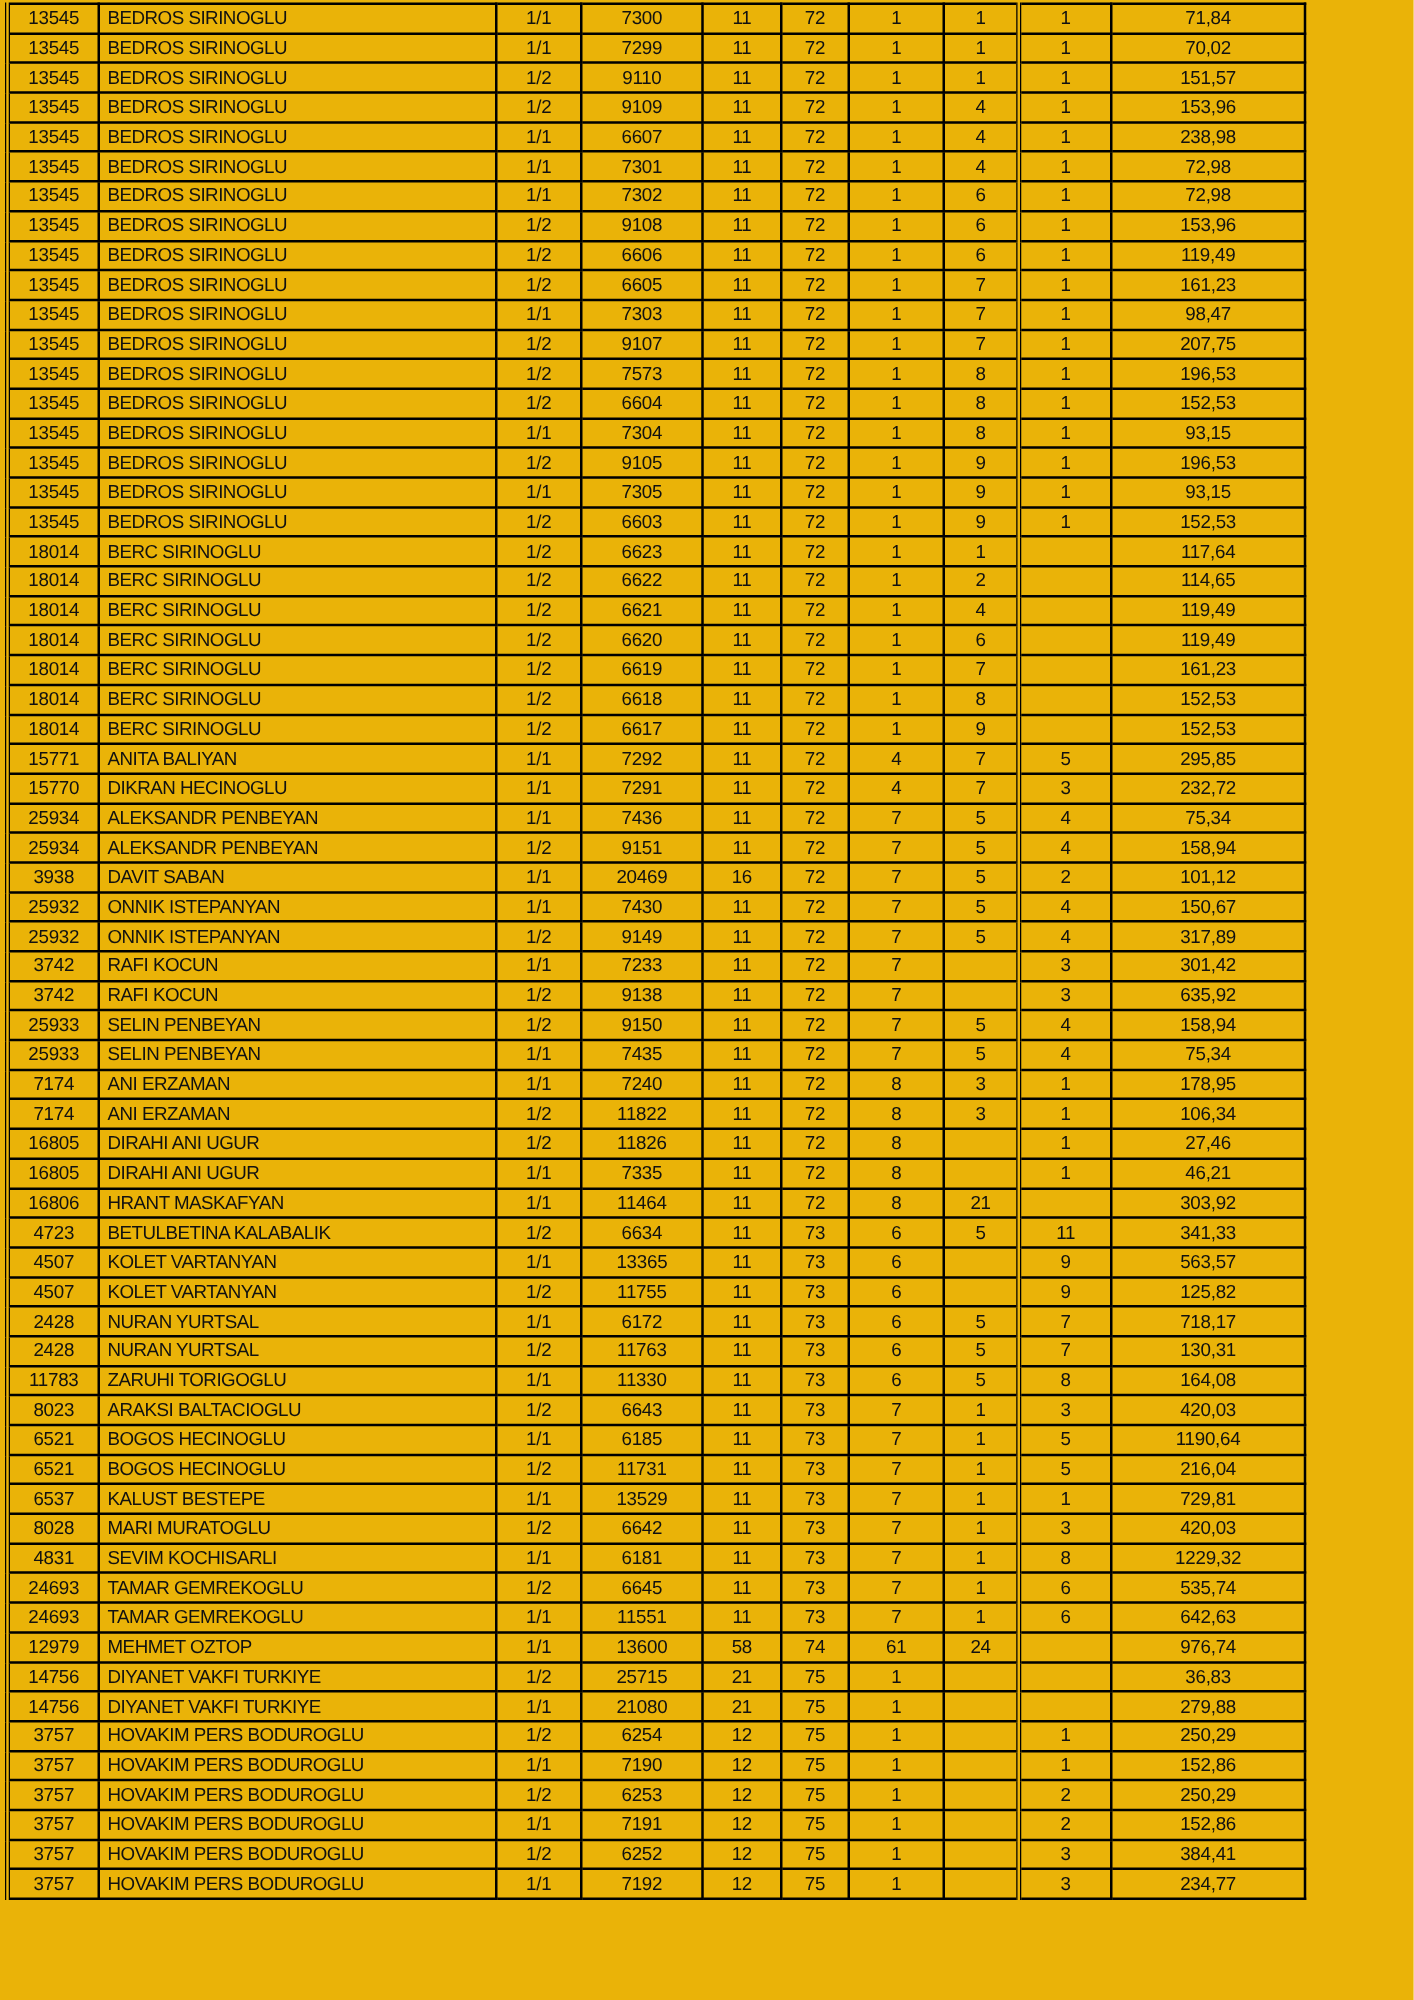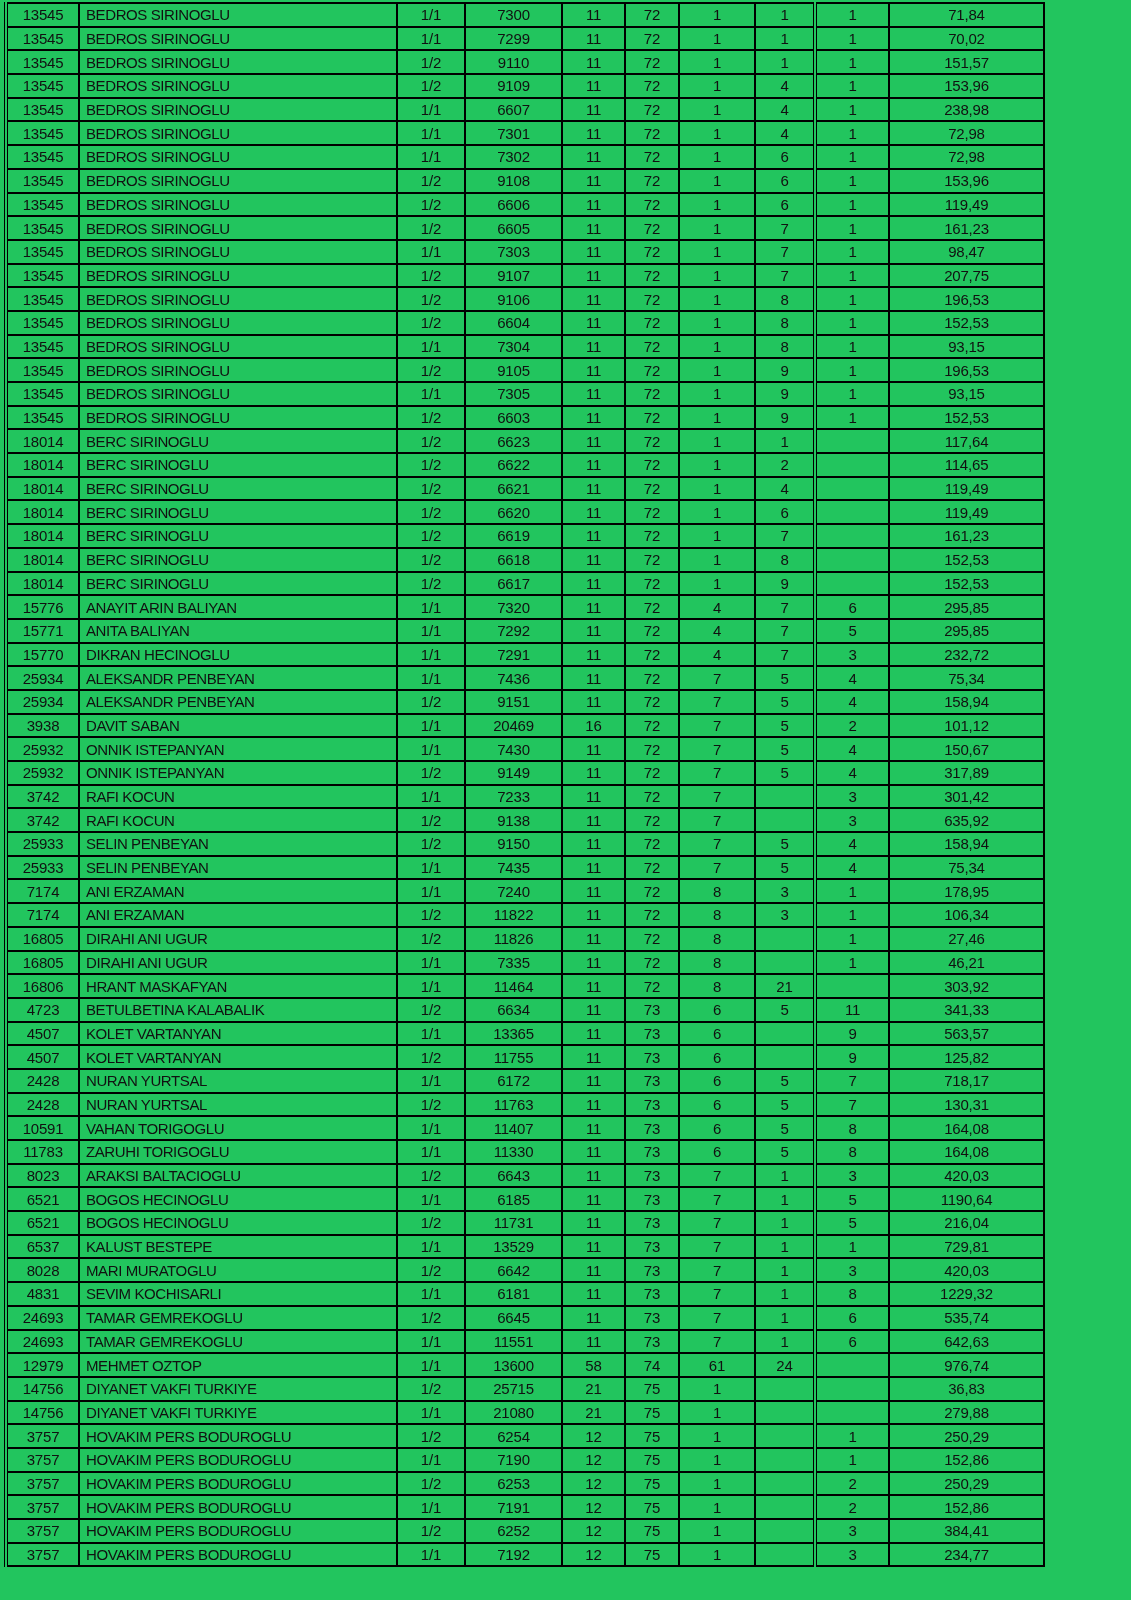--- a/index.html
+++ b/index.html
@@ -10,21 +10,21 @@
   body {
     width: 1131px;
     height: 1600px;
     font-family: "Liberation Sans", sans-serif;
     color: #111111;
   }
   .page {
     position: relative;
     width: 1131px;
     height: 1600px;
-    background: #22c55e;
+    background: #eab308;
     overflow: hidden;
   }
   table.ledger {
     position: absolute;
     left: 4px;
     top: 2px;
     border-collapse: collapse;
     table-layout: fixed;
     width: 1038px;
     border: 2px solid #000;
@@ -205,21 +205,21 @@
           <td class="c5">72</td>
           <td class="c6">1</td>
           <td class="c7">7</td>
           <td class="c8">1</td>
           <td class="c9">207,75</td>
         </tr>
         <tr>
           <td class="c0">13545</td>
           <td class="c1">BEDROS SIRINOGLU</td>
           <td class="c2">1/2</td>
-          <td class="c3">9106</td>
+          <td class="c3">7573</td>
           <td class="c4">11</td>
           <td class="c5">72</td>
           <td class="c6">1</td>
           <td class="c7">8</td>
           <td class="c8">1</td>
           <td class="c9">196,53</td>
         </tr>
         <tr>
           <td class="c0">13545</td>
           <td class="c1">BEDROS SIRINOGLU</td>
@@ -356,32 +356,20 @@
           <td class="c0">18014</td>
           <td class="c1">BERC SIRINOGLU</td>
           <td class="c2">1/2</td>
           <td class="c3">6617</td>
           <td class="c4">11</td>
           <td class="c5">72</td>
           <td class="c6">1</td>
           <td class="c7">9</td>
           <td class="c8"></td>
           <td class="c9">152,53</td>
-        </tr>
-        <tr>
-          <td class="c0">15776</td>
-          <td class="c1">ANAYIT ARIN BALIYAN</td>
-          <td class="c2">1/1</td>
-          <td class="c3">7320</td>
-          <td class="c4">11</td>
-          <td class="c5">72</td>
-          <td class="c6">4</td>
-          <td class="c7">7</td>
-          <td class="c8">6</td>
-          <td class="c9">295,85</td>
         </tr>
         <tr>
           <td class="c0">15771</td>
           <td class="c1">ANITA BALIYAN</td>
           <td class="c2">1/1</td>
           <td class="c3">7292</td>
           <td class="c4">11</td>
           <td class="c5">72</td>
           <td class="c6">4</td>
           <td class="c7">7</td>
@@ -620,32 +608,20 @@
           <td class="c0">2428</td>
           <td class="c1">NURAN YURTSAL</td>
           <td class="c2">1/2</td>
           <td class="c3">11763</td>
           <td class="c4">11</td>
           <td class="c5">73</td>
           <td class="c6">6</td>
           <td class="c7">5</td>
           <td class="c8">7</td>
           <td class="c9">130,31</td>
-        </tr>
-        <tr>
-          <td class="c0">10591</td>
-          <td class="c1">VAHAN TORIGOGLU</td>
-          <td class="c2">1/1</td>
-          <td class="c3">11407</td>
-          <td class="c4">11</td>
-          <td class="c5">73</td>
-          <td class="c6">6</td>
-          <td class="c7">5</td>
-          <td class="c8">8</td>
-          <td class="c9">164,08</td>
         </tr>
         <tr>
           <td class="c0">11783</td>
           <td class="c1">ZARUHI TORIGOGLU</td>
           <td class="c2">1/1</td>
           <td class="c3">11330</td>
           <td class="c4">11</td>
           <td class="c5">73</td>
           <td class="c6">6</td>
           <td class="c7">5</td>

